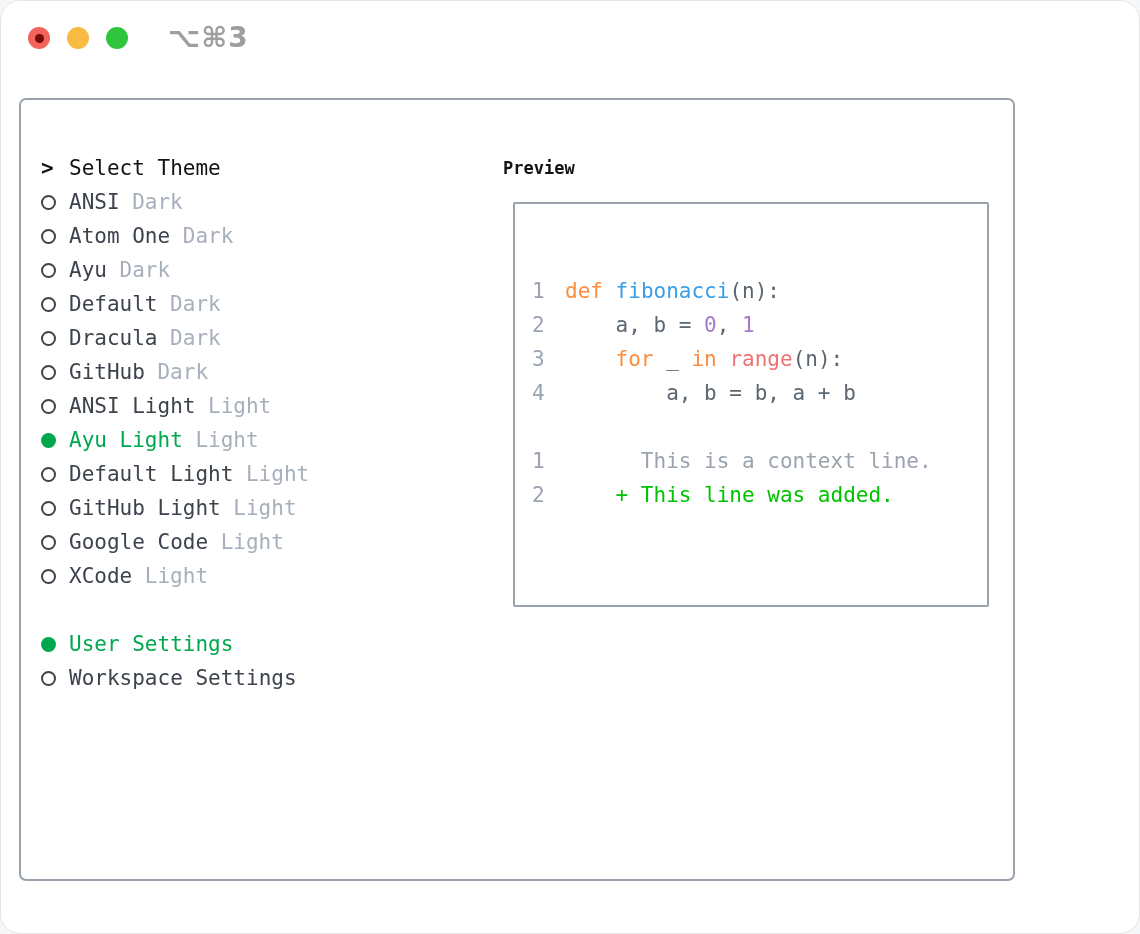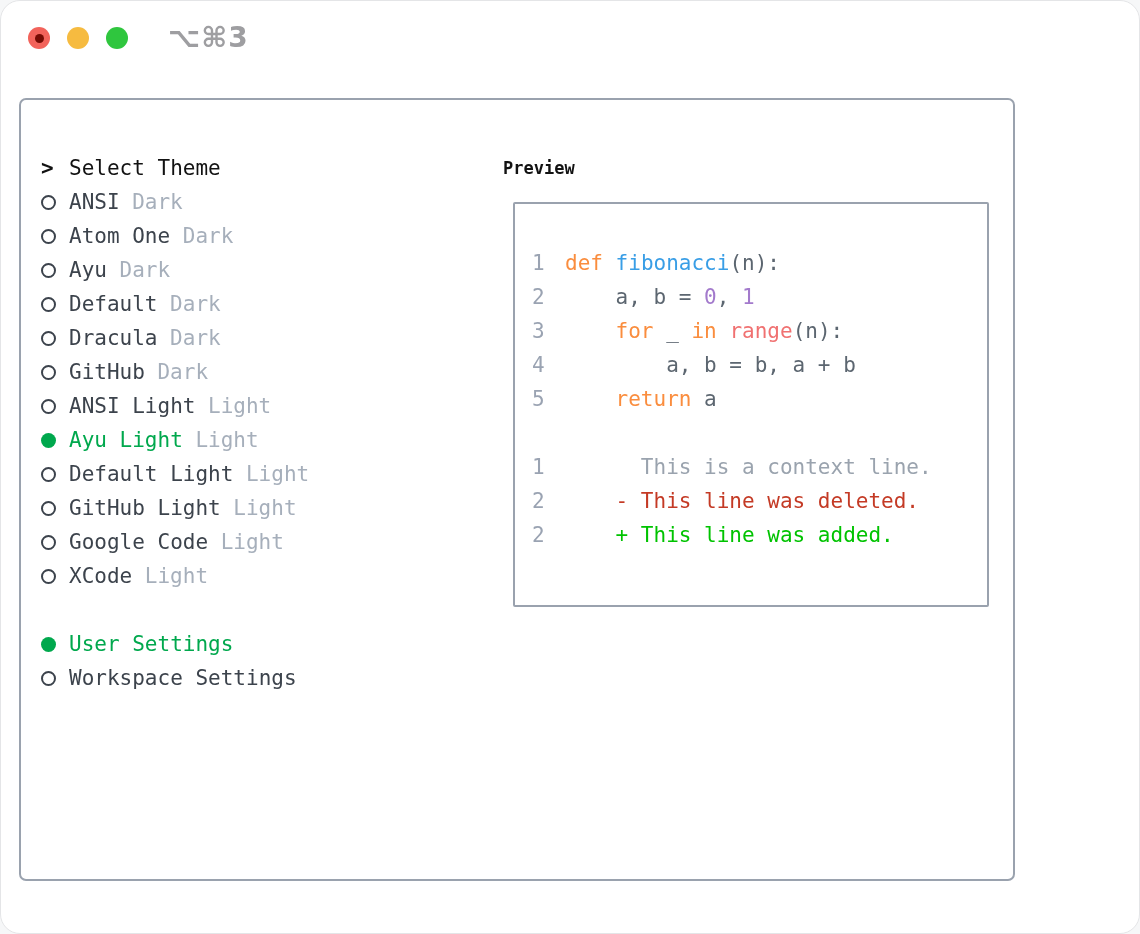--- a/index.html
+++ b/index.html
@@ -71,21 +71,21 @@
     color:var(--text-black,#121212);
   }
   .preview-box {
     position:absolute; left:492px; top:102px;
     width:476px; height:405px;
     border:2px solid var(--panel-border,#9aa2ae);
     border-radius:2px;
     background:var(--window-bg,#ffffff);
     overflow:hidden;
   }
-  .code { padding:42px 8px 0 17px; }
+  .code { padding:70px 8px 0 17px; }
   .cline { height:34px; line-height:34px; font-size:21px; white-space:pre; }
   .lnum { display:inline-block; width:33px; color:var(--code-line-number,#9aa3b2); }
   .seg-plain    { color:var(--code-plain,#5c6670); }
   .seg-keyword  { color:var(--code-keyword,#fa8d3e); }
   .seg-function { color:var(--code-function,#399ee6); }
   .seg-call     { color:var(--code-call,#f07171);margin-top:16px; }
   .seg-number   { color:var(--code-number,#a37acc); }
   .seg-context  { color:var(--diff-context,#9aa3ae); }
   .seg-deleted  { color:var(--diff-deleted,#c43a25); }
   .seg-added    { color:var(--diff-added,#00c300); }
@@ -133,22 +133,20 @@
       <div class="spacer"></div>
     </div>
 
     <div class="preview-label">Preview</div>
     <div class="preview-box">
       <div class="code" id="code">
           <div class="cline"><span class="lnum">1</span><span class="seg-keyword">def</span><span class="seg-plain"> </span><span class="seg-function">fibonacci</span><span class="seg-plain">(n):</span></div>
           <div class="cline"><span class="lnum">2</span><span class="seg-plain">    a, b = </span><span class="seg-number">0</span><span class="seg-plain">, </span><span class="seg-number">1</span></div>
           <div class="cline"><span class="lnum">3</span><span class="seg-plain">    </span><span class="seg-keyword">for</span><span class="seg-plain"> _ </span><span class="seg-keyword">in</span><span class="seg-plain"> </span><span class="seg-call">range</span><span class="seg-plain">(n):</span></div>
           <div class="cline"><span class="lnum">4</span><span class="seg-plain">        a, b = b, a + b</span></div>
-          <div class="cline"><span class="lnum">5</span><span class="seg-plain">    </span><span class="seg-keyword">return</span><span class="seg-plain"> a</span></div>
           <div class="cline"><span class="lnum"></span></div>
           <div class="cline"><span class="lnum">1</span><span class="seg-context">      This is a context line.</span></div>
-          <div class="cline"><span class="lnum">2</span><span class="seg-deleted">    - This line was deleted.</span></div>
           <div class="cline"><span class="lnum">2</span><span class="seg-added">    + This line was added.</span></div>
         </div>
     </div>
 
   </div>
 </div>
 
 </body></html>

